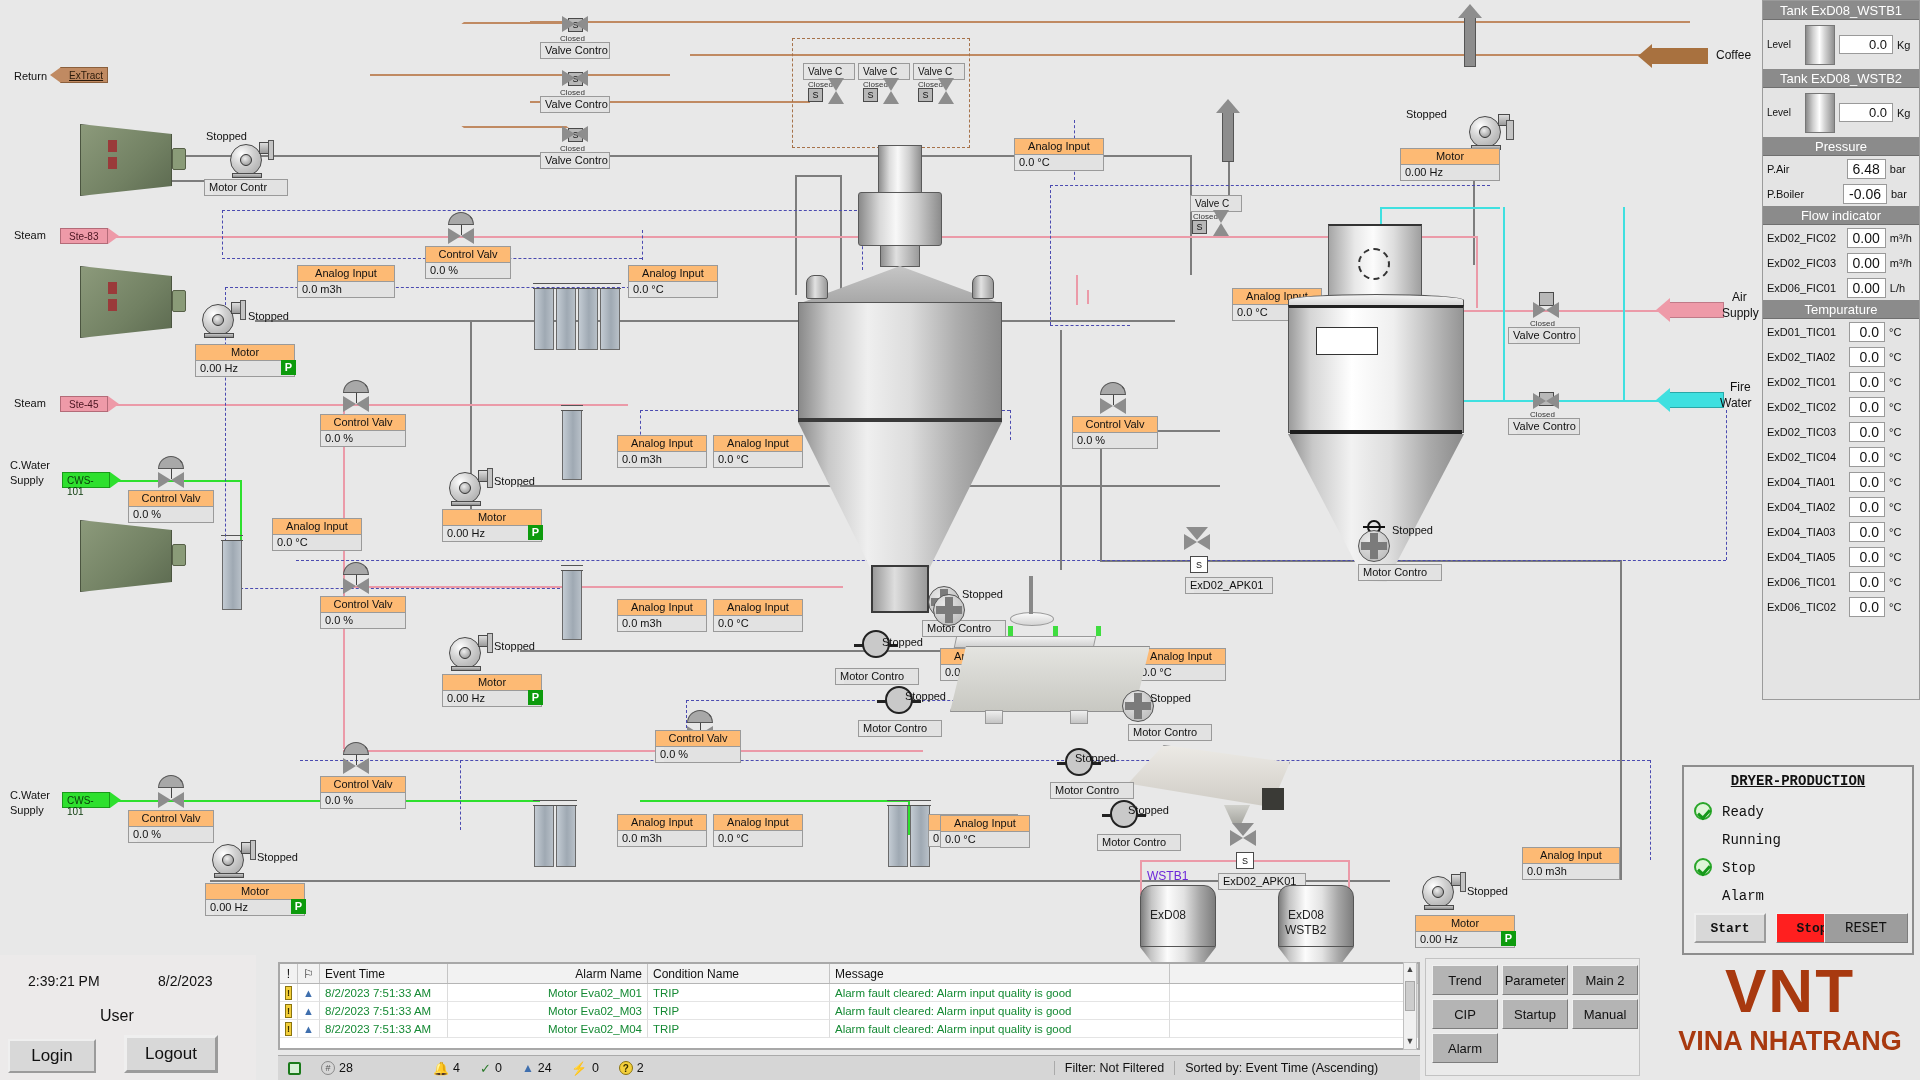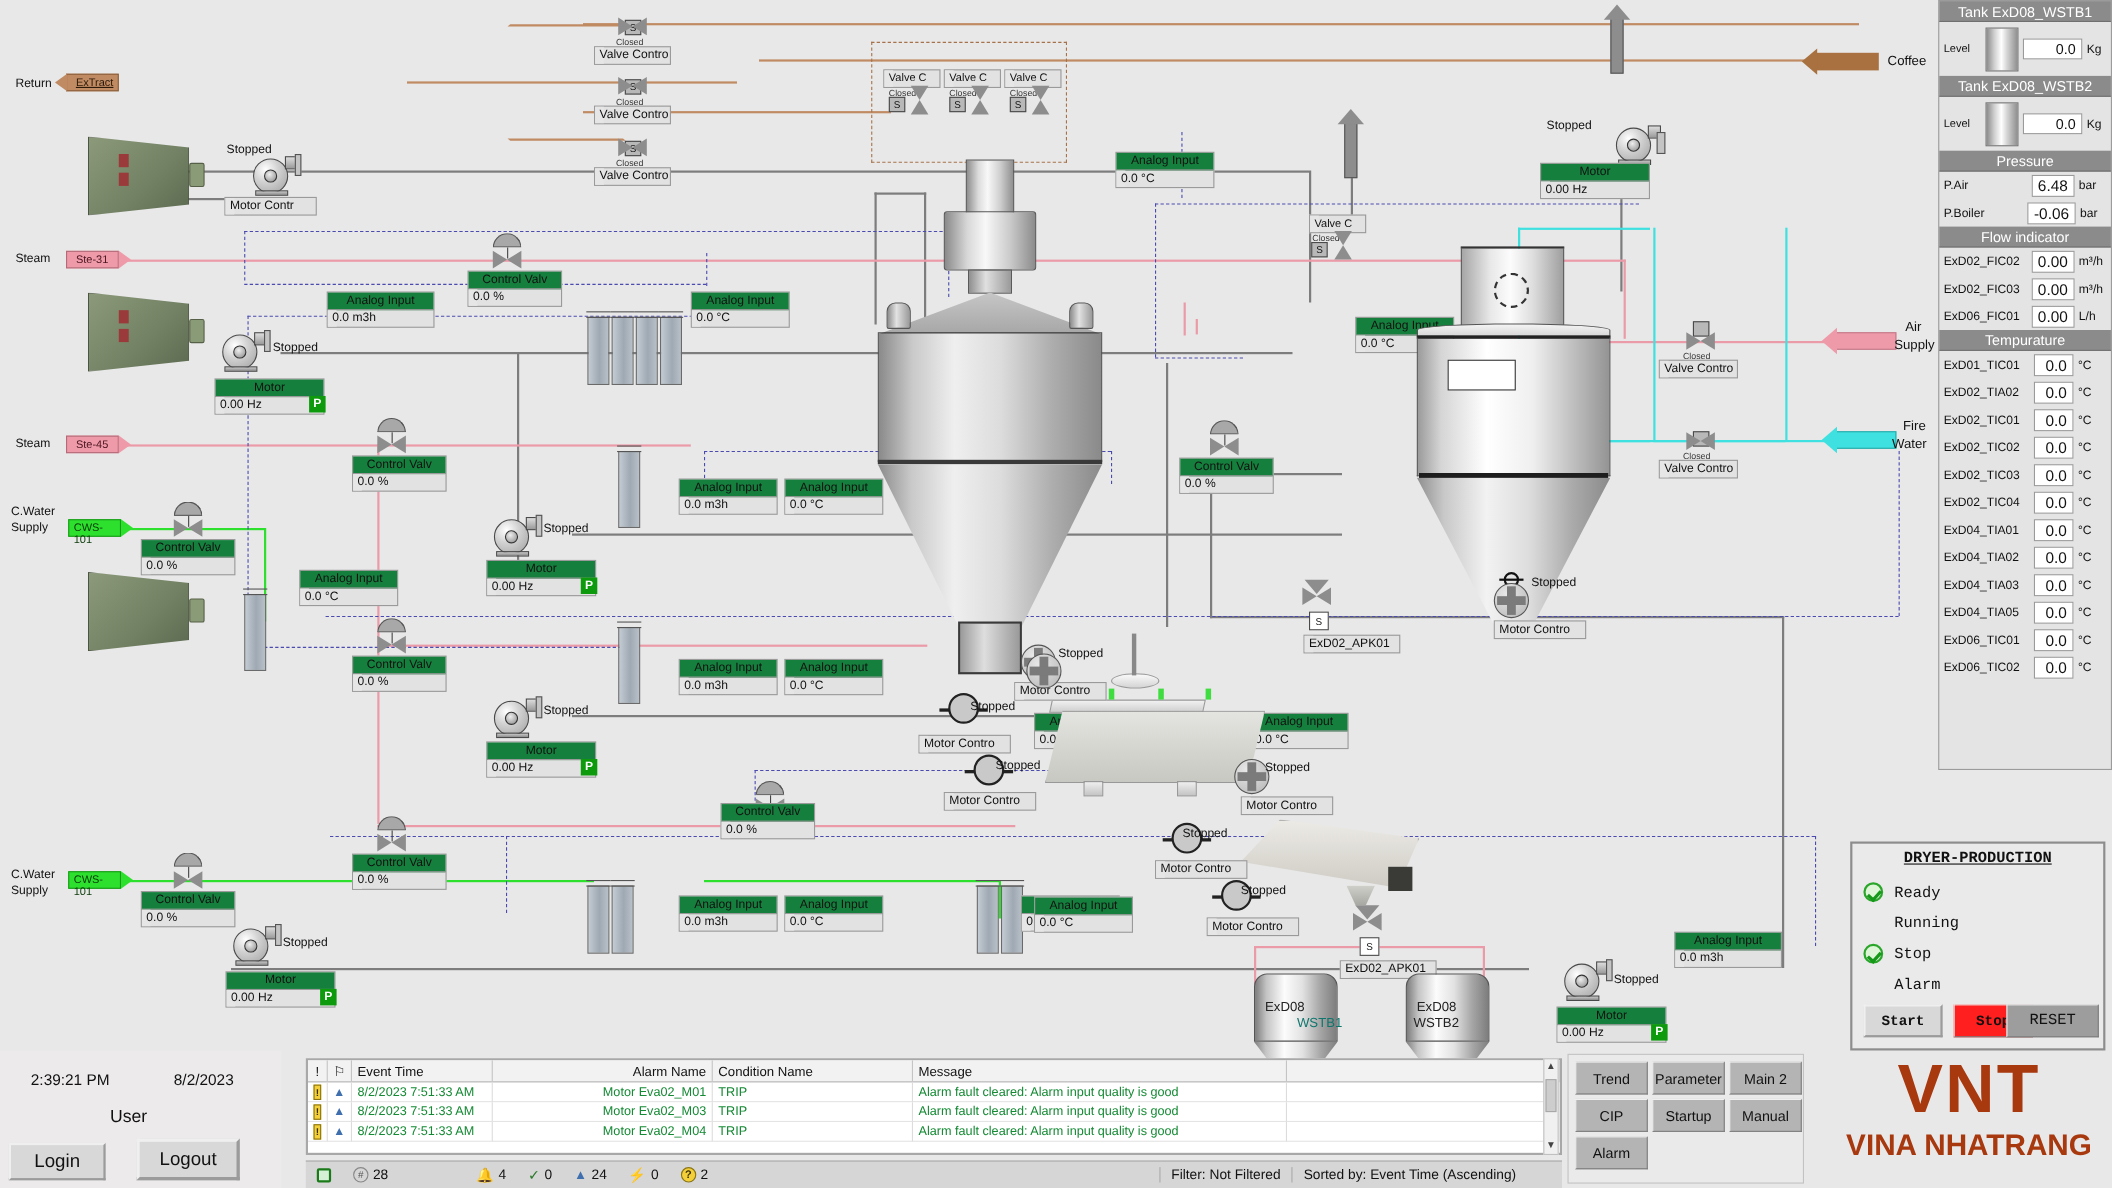--- a/index.html
+++ b/index.html
@@ -19,21 +19,21 @@
   .tagbox {
     position: absolute;
     background: #e2e2e2;
     border: 1px solid #9a9a9a;
     text-align: center;
     font-size: 11px;
     line-height: 15px;
     color: #111;
     white-space: nowrap;
   }
-  .tagbox .t { border-bottom: 1px solid #9a9a9a; background:#15803d; padding:0 4px; }
+  .tagbox .t { border-bottom: 1px solid #9a9a9a; background:#fdba74; padding:0 4px; }
   .tagbox .v { background: #e6e6e6; padding: 0 4px; }
   .lbl { position: absolute; font-size: 11px; color: #111; white-space: nowrap; }
   .lbl-sm { position:absolute; font-size:8px; color:#333; white-space:nowrap; }
 
   .pipe { position: absolute; }
   .h { height: 2px; }
   .v { width: 2px; }
   .p-grey { background: #7d7d7d; }
   .p-pink { background: #eb9aa8; }
   .p-green { background: #2ee02e; }
@@ -267,21 +267,21 @@
   <div class="abs" style="left:172px;top:544px;width:14px;height:22px;background:#8a9b78;border:1px solid #566047;border-radius:2px;"></div>
 
   <div class="lbl" style="left:14px;top:70px;">Return</div>
   <div class="abs" style="left:60px;top:67px;width:48px;height:16px;background:#c08a62;border:1px solid #8a5f3c;">
     <span class="abs" style="left:8px;top:2px;font-size:10px;color:#2b1a0a;text-decoration:underline;">ExTract</span>
   </div>
   <div class="abs" style="left:50px;top:67px;width:0;height:0;border-top:8px solid transparent;border-bottom:8px solid transparent;border-right:11px solid #c08a62;"></div>
 
   <div class="lbl" style="left:14px;top:229px;">Steam</div>
   <div class="abs" style="left:60px;top:228px;width:48px;height:16px;background:#ee9aa8;border:1px solid #b36b78;">
-    <span class="abs" style="left:8px;top:2px;font-size:10px;color:#4a1520;">Ste-31</span>
+    <span class="abs" style="left:8px;top:2px;font-size:10px;color:#4a1520;">Ste-83</span>
   </div>
   <div class="abs" style="left:108px;top:228px;width:0;height:0;border-top:8px solid transparent;border-bottom:8px solid transparent;border-left:11px solid #ee9aa8;"></div>
 
   <div class="lbl" style="left:14px;top:397px;">Steam</div>
   <div class="abs" style="left:60px;top:396px;width:48px;height:16px;background:#ee9aa8;border:1px solid #b36b78;">
     <span class="abs" style="left:8px;top:2px;font-size:10px;color:#4a1520;">Ste-45</span>
   </div>
   <div class="abs" style="left:108px;top:396px;width:0;height:0;border-top:8px solid transparent;border-bottom:8px solid transparent;border-left:11px solid #ee9aa8;"></div>
 
   <div class="lbl" style="left:10px;top:459px;">C.Water</div>
@@ -872,21 +872,21 @@
   <div class="silo abs" style="left:1140px;top:885px;width:76px;height:106px;">
     <div class="cyl" style="height:62px;border-radius:12px 12px 0 0;
       background:linear-gradient(90deg,#7d7d7d 0%,#c4c4c4 14%,#fcfcfc 36%,#e2e2e2 58%,#a6a6a6 80%,#7d7d7d 100%);"></div>
     <div class="abs" style="left:0;top:62px;width:76px;height:40px;
       background:linear-gradient(90deg,#7d7d7d 0%,#c4c4c4 14%,#fcfcfc 36%,#e2e2e2 58%,#a6a6a6 80%,#7d7d7d 100%);
       clip-path:polygon(0 0,100% 0,60% 100%,40% 100%);"></div>
     <div class="abs" style="left:10px;top:98px;width:4px;height:16px;background:#999;"></div>
     <div class="abs" style="left:62px;top:98px;width:4px;height:16px;background:#999;"></div>
   </div>
   <div class="lbl" style="left:1150px;top:908px;font-size:12px;color:#222;">ExD08</div>
-  <div class="lbl" style="left:1147px;top:923px;font-size:12px;color:#0f766e;margin-left:32px;">WSTB1</div>
+  <div class="lbl" style="left:1147px;top:869px;font-size:12px;color:#6d28d9;">WSTB1</div>
 
   <div class="silo abs" style="left:1278px;top:885px;width:76px;height:106px;">
     <div class="cyl" style="height:62px;border-radius:12px 12px 0 0;
       background:linear-gradient(90deg,#7d7d7d 0%,#c4c4c4 14%,#fcfcfc 36%,#e2e2e2 58%,#a6a6a6 80%,#7d7d7d 100%);"></div>
     <div class="abs" style="left:0;top:62px;width:76px;height:40px;
       background:linear-gradient(90deg,#7d7d7d 0%,#c4c4c4 14%,#fcfcfc 36%,#e2e2e2 58%,#a6a6a6 80%,#7d7d7d 100%);
       clip-path:polygon(0 0,100% 0,60% 100%,40% 100%);"></div>
     <div class="abs" style="left:10px;top:98px;width:4px;height:16px;background:#999;"></div>
     <div class="abs" style="left:62px;top:98px;width:4px;height:16px;background:#999;"></div>
   </div>

